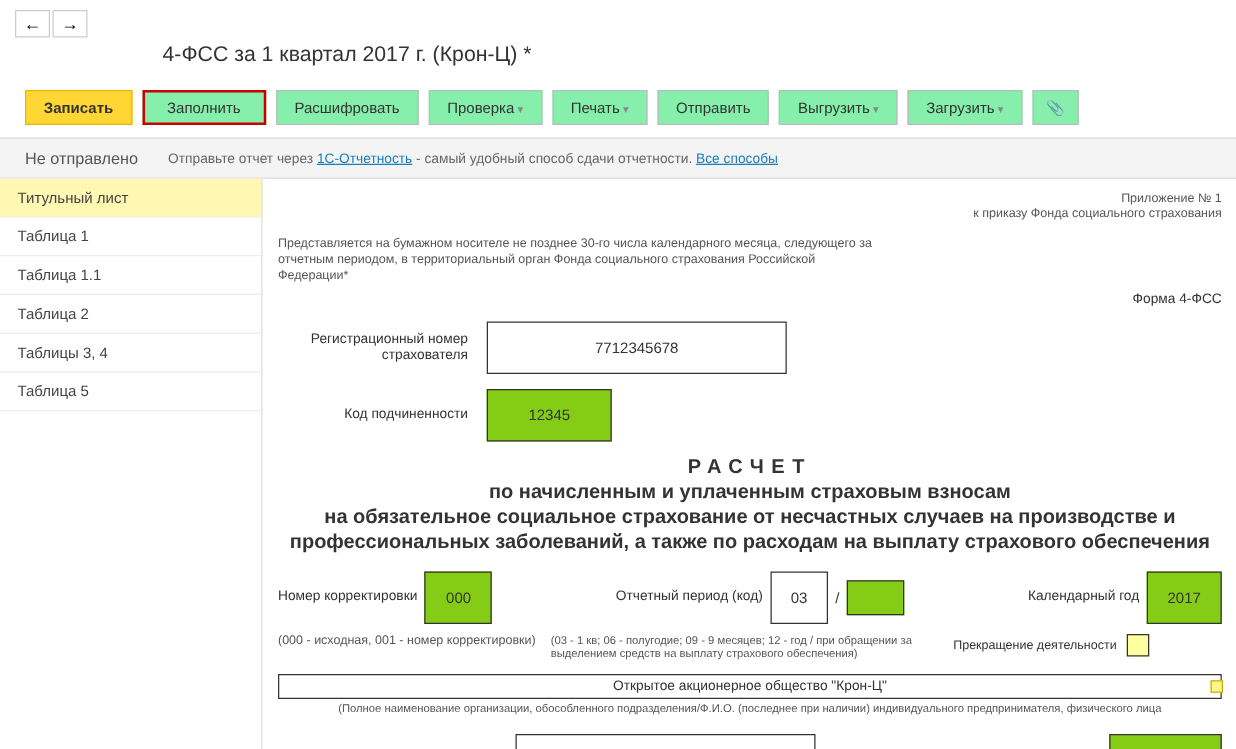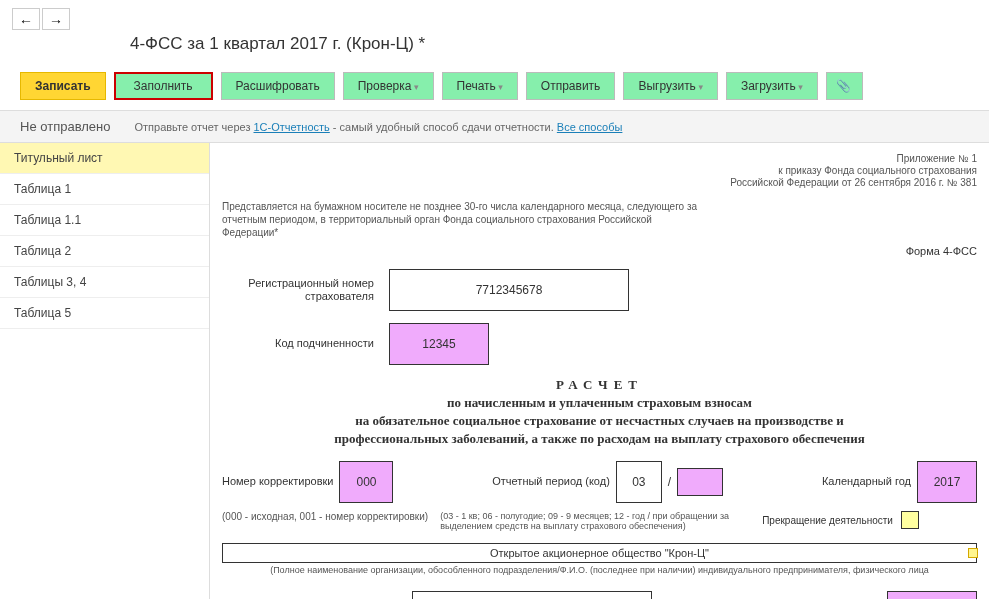--- a/index.html
+++ b/index.html
@@ -34,23 +34,23 @@
     .header-right { text-align: right; font-size: 10px; color: #555; }
     .header-right p { margin-bottom: 1px; }
     
     .notice-text { font-size: 10px; color: #555; max-width: 480px; margin-top: 12px; line-height: 1.3; }
     
     .form-name { text-align: right; font-size: 11px; margin-top: 6px; }
     
     .field-row { display: flex; align-items: center; margin-top: 12px; gap: 15px; }
     .field-label { font-size: 11px; color: #333; text-align: right; line-height: 1.2; }
     .field-box { border: 1px solid #333; padding: 13px 6px; font-size: 12px; background: #fff; text-align: center; min-height: 22px; display: flex; align-items: center; justify-content: center; }
-    .field-yellow { background: #f0abfc; }
+    .field-yellow { background: #84cc16; }
     
-    .calc-title { text-align: center; margin-top: 12px; font-size: 13px; font-family: Liberation Serif, serif; }
+    .calc-title { text-align: center; margin-top: 12px; font-size: 16px; }
     .calc-title .spaced { letter-spacing: 6px; font-weight: bold; }
     .calc-title .bold-line { font-weight: bold; margin-top: 2px; }
     
     .period-row { display: flex; align-items: center; margin-top: 14px; justify-content: space-between; }
     .period-group { display: flex; align-items: center; gap: 6px; }
     
     .hint-row { display: flex; align-items: flex-start; margin-top: 8px; gap: 12px; }
     .hint-left { font-size: 10px; color: #555; }
     .hint-center { font-size: 9px; color: #555; flex: 1; max-width: 310px; }
     .hint-right { display: flex; align-items: center; gap: 8px; font-size: 10px; }
@@ -100,21 +100,20 @@
     <div class="sidebar-item">Таблица 2</div>
     <div class="sidebar-item">Таблицы 3, 4</div>
     <div class="sidebar-item">Таблица 5</div>
   </div>
 
   <div class="content">
     <div class="content-inner">
       <div class="header-right">
         <p>Приложение № 1</p>
         <p>к приказу Фонда социального страхования</p>
-        <p>Российской Федерации от 26 сентября 2016 г. № 381</p>
       </div>
 
       <div class="notice-text">Представляется на бумажном носителе не позднее 30-го числа календарного месяца, следующего за отчетным периодом, в территориальный орган Фонда социального страхования Российской Федерации*</div>
 
       <div class="form-name">Форма 4-ФСС</div>
 
       <div class="field-row">
         <div class="field-label" style="width:152px">Регистрационный номер страхователя</div>
         <div class="field-box" style="width:240px">7712345678</div>
       </div>

